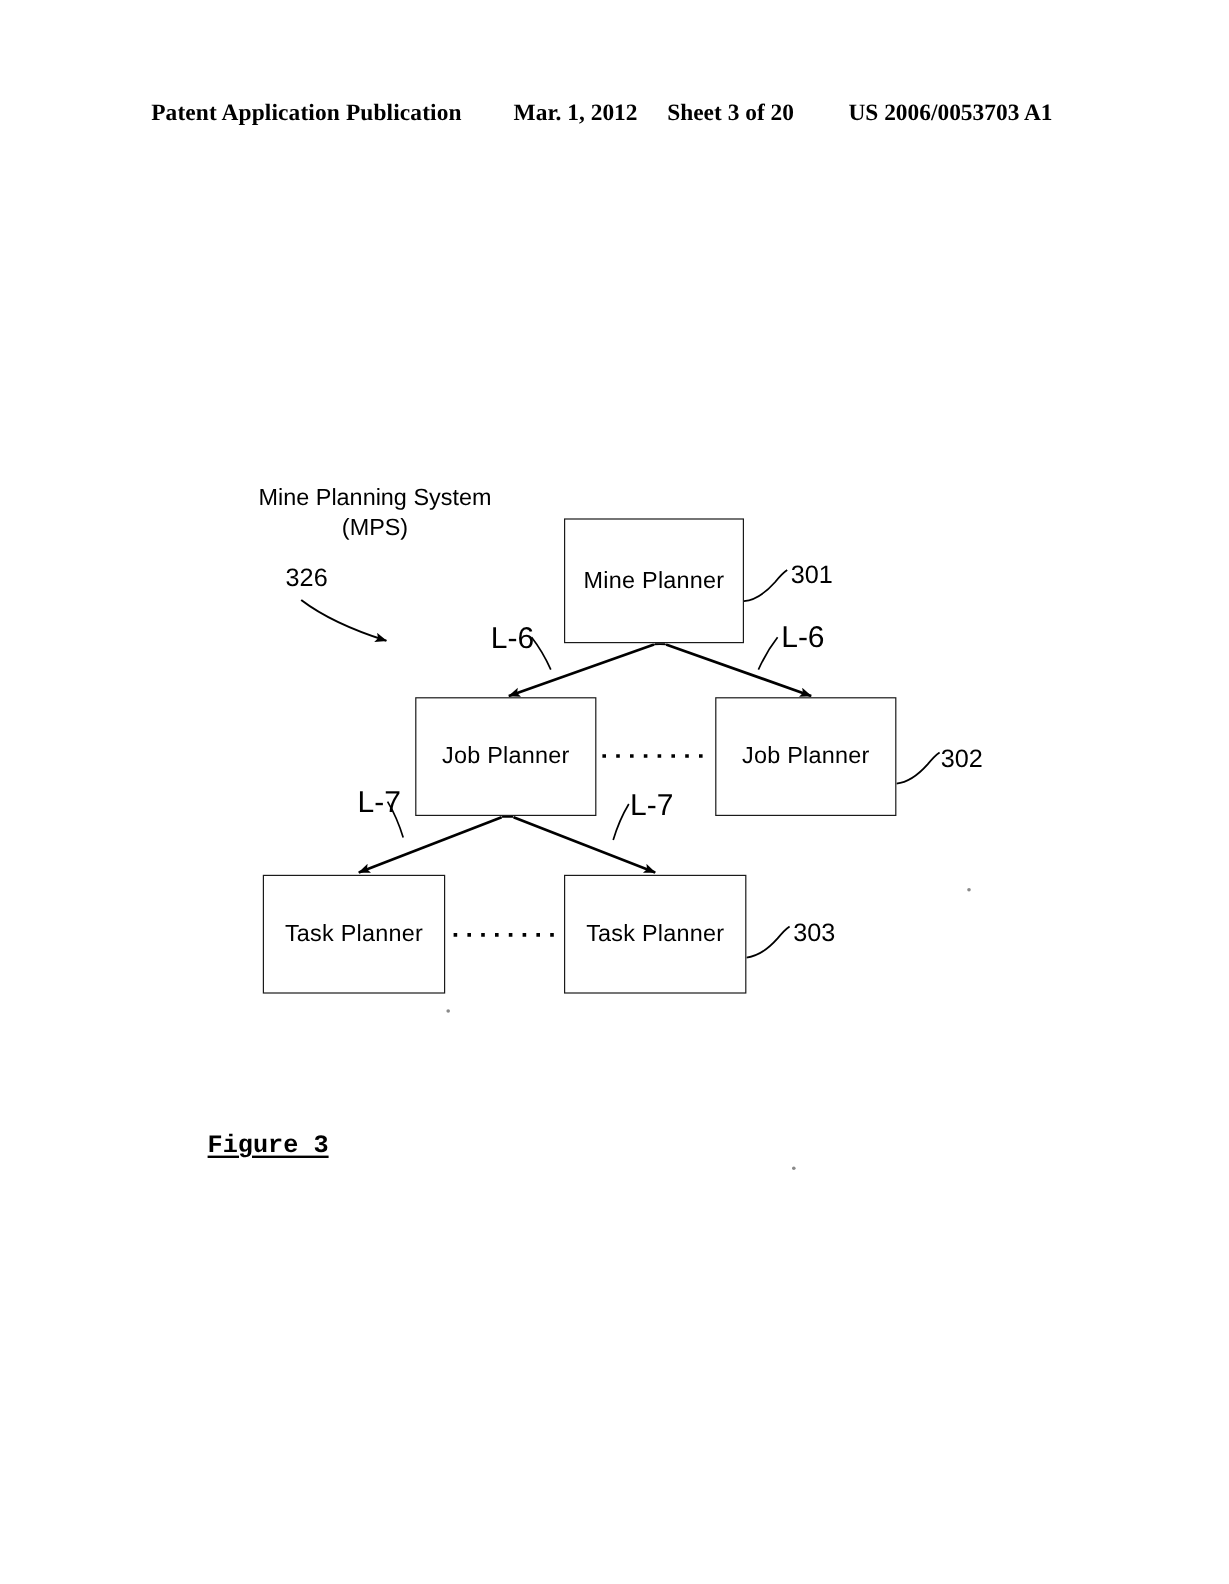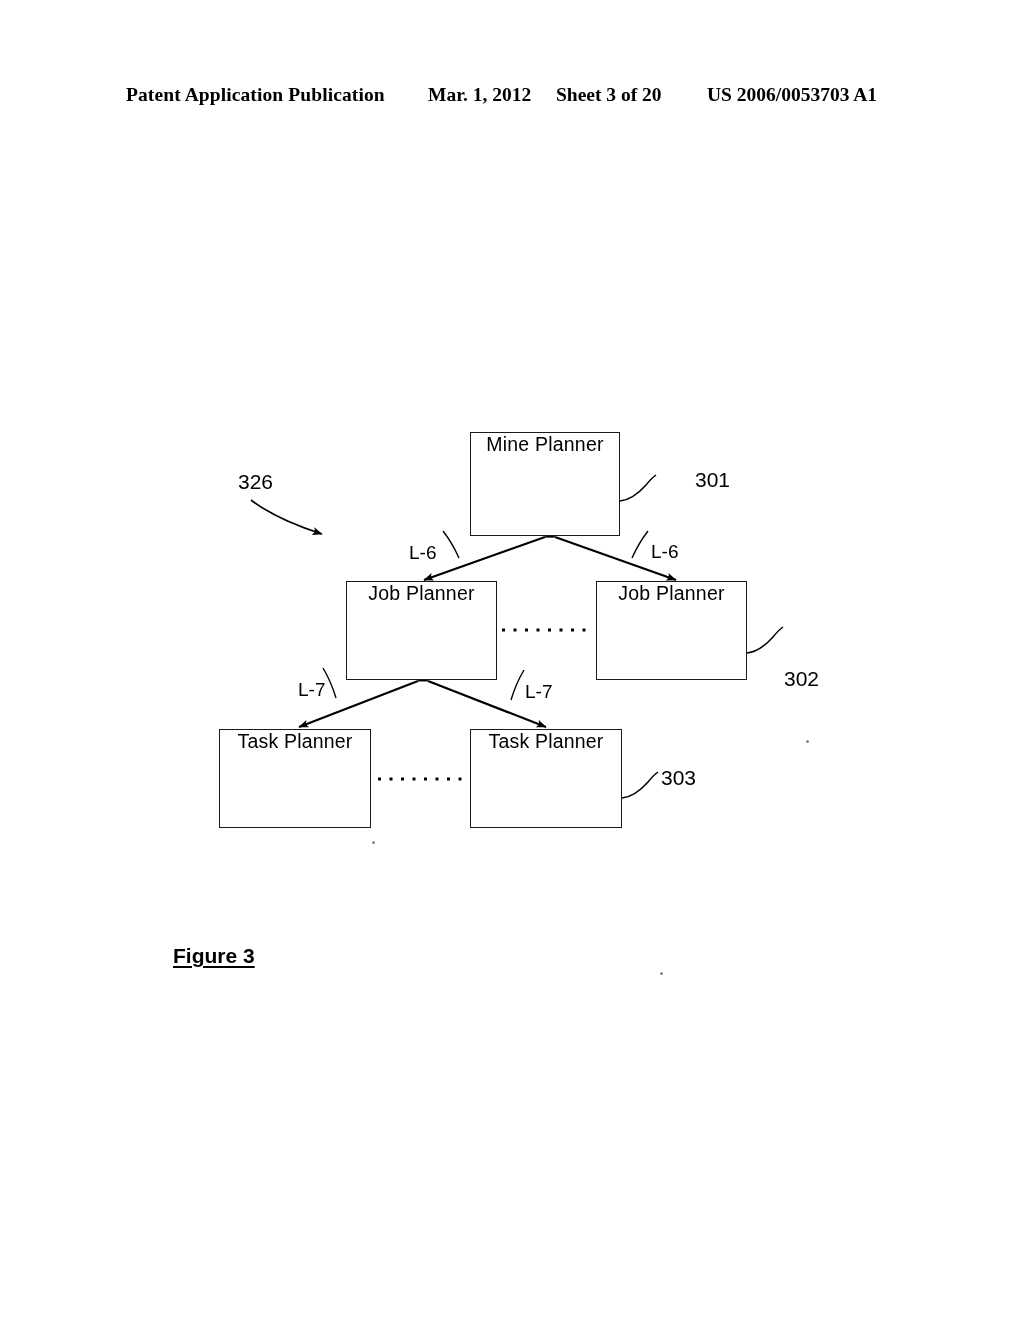--- a/index.html
+++ b/index.html
@@ -68,20 +68,21 @@
     height: 1320px;
   }
 
   
   .node-box {
     position: absolute;
     border: 1.6px solid #1a1a1a;
     background: #ffffff;
     box-sizing: border-box;
     display: flex;
+    align-items: center;
     justify-content: center;
   }
   .node-label {
     font-family: "Liberation Sans", sans-serif;
     font-size: 19.5px;
     color: #000;
     letter-spacing: 0.2px;
     white-space: nowrap;
   }
 
@@ -103,36 +104,36 @@
     top: 403px;
     width: 205px;
     text-align: center;
     font-size: 19.5px;
     line-height: 25px;
   }
   #system-title .title-line { display: block; }
 
   .ref-num { font-size: 21px; }
   #ref-201 { left: 238px; top: 470px; }
-  #ref-301 { left: 659px; top: 468px; margin-left: 36px; }
-  #ref-302 { left: 784px; top: 621px; margin-top: 46px; }
+  #ref-301 { left: 659px; top: 468px; }
+  #ref-302 { left: 784px; top: 621px; }
   #ref-303 { left: 661px; top: 766px; }
 
-  .link-label { font-size: 19px; margin-top: 24px; }
+  .link-label { font-size: 25px; }
   #link-l6-left  { left: 409px; top: 518px; }
   #link-l6-right { left: 651px; top: 517px; }
   #link-l7-left  { left: 298px; top: 655px; }
   #link-l7-right { left: 525px; top: 657px; }
 
   
   #figure-caption {
     position: absolute;
     left: 173px;
     top: 944px;
-    font-family: Liberation Sans, sans-serif;
+    font-family: Liberation Mono, monospace;
     font-weight: bold;
     font-size: 21px;
     color: #000;
     text-decoration: underline;
     text-underline-offset: 3px;
     white-space: nowrap;
   }
 
   
   .speckle {
@@ -212,20 +213,24 @@
       </g>
       <g>
         <path d="M524,670 C518,680 514,690 511,700" fill="none" stroke="#000" stroke-width="1.4"></path>
       </g>
 
       <g>
         <line x1="378" y1="779" x2="463" y2="779" stroke="#000" stroke-width="3.1" stroke-linecap="butt" stroke-dasharray="3 8.5"></line>
       </g>
     </svg>
 
+    <div id="system-title" class="annot">
+      <span class="title-line">Mine Planning System</span>
+      <span class="title-line">(MPS)</span>
+    </div>
 
     <div id="ref-201" class="annot ref-num">326</div>
 
     <div id="ref-301" class="annot ref-num">301</div>
 
     <div id="ref-302" class="annot ref-num">302</div>
 
     <div id="ref-303" class="annot ref-num">303</div>
 
     <div id="link-l6-left" class="annot link-label">L-6</div>

